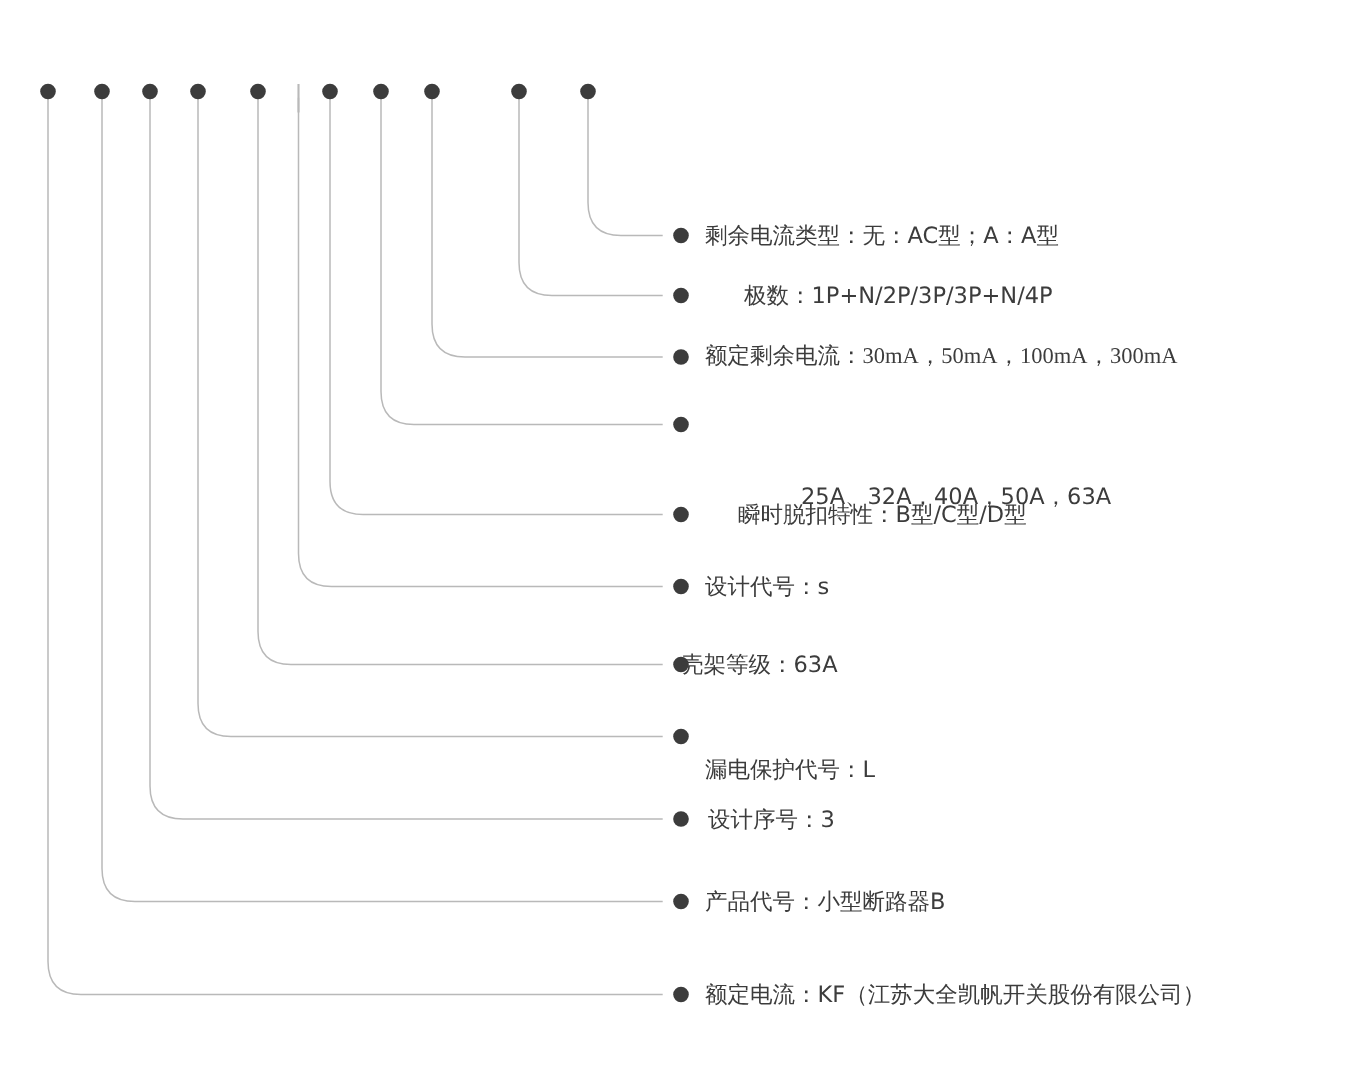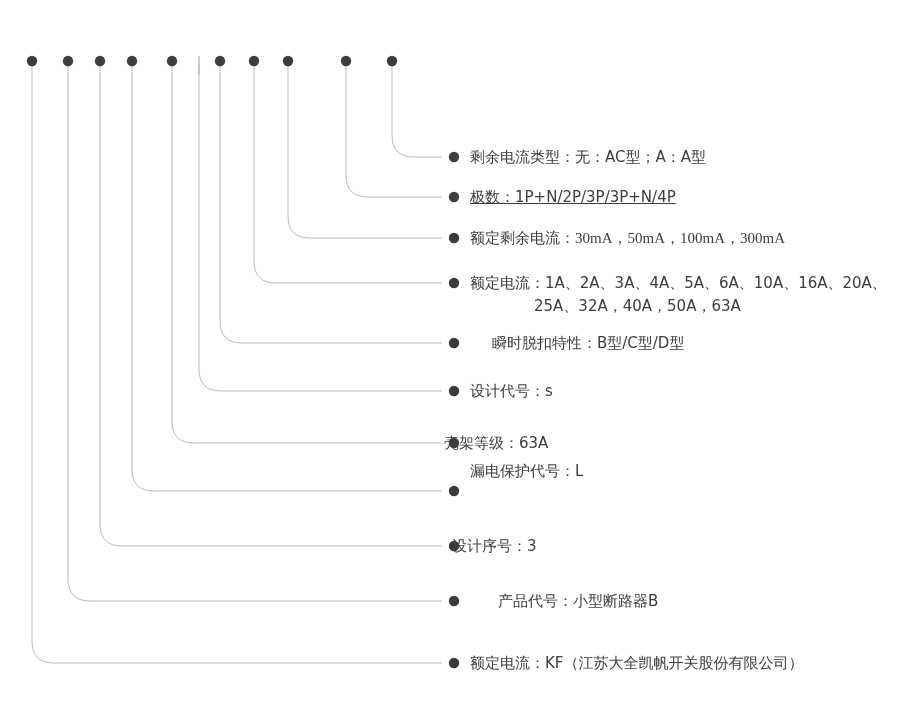--- a/index.html
+++ b/index.html
@@ -48,20 +48,21 @@
     position: absolute;
     font-size: 15px;
     line-height: 23px;
     color: #3c3c3c;
     white-space: pre;
     font-family: "DejaVu Sans", "Liberation Sans", sans-serif;
   }
   .label-text .line2 {
     display: block;
     padding-left: 64px;
+    margin-top: 48px;
   }
 </style>
 </head>
 <body>
 
 <div id="diagram-root">
 
   <svg class="leaders" viewBox="0 0 900 712" xmlns="http://www.w3.org/2000/svg">
     <g id="leader-group" fill="none" stroke="#b9b9b9" stroke-width="1">
         <path d="M 392 65.2 L 392 135 Q 392 157 414 157 L 441.8 157"></path>
@@ -117,25 +118,25 @@
       <div class="code-char box-glyph" style="left: 220px; top: 36px;"></div>
       <div class="code-char box-glyph" style="left: 254px; top: 36px;"></div>
       <div class="code-char box-glyph" style="left: 288px; top: 36px;"></div>
       <div class="code-char" style="left: 317px; top: 36px;"></div>
       <div class="code-char box-glyph" style="left: 346px; top: 36px;"></div>
       <div class="code-char" style="left: 369px; top: 36px;"></div>
       <div class="code-char box-glyph" style="left: 392px; top: 36px;"></div>
     </div>
   <div id="label-col">
       <div class="label-text" style="left: 470px; top: 146px;"><span>剩余电流类型：无：AC型；A：A型</span></div>
-      <div class="label-text" style="left: 470px; top: 186px; text-decoration: underline;"><span>极数：1P+N/2P/3P/3P+N/4P</span></div>
+      <div class="label-text" style="left: 496px; top: 186px;"><span>极数：1P+N/2P/3P/3P+N/4P</span></div>
       <div class="label-text" style="left: 470px; top: 227px; font-family: Liberation Serif, serif;"><span>额定剩余电流：30mA，50mA，100mA，300mA</span></div>
-      <div class="label-text" style="left: 470px; top: 272px;"><span>额定电流：1A、2A、3A、4A、5A、6A、10A、16A、20A、</span><span class="line2">25A、32A，40A，50A，63A</span></div>
+      <div class="label-text" style="left: 470px; top: 272px;"><span class="line2">25A、32A，40A，50A，63A</span></div>
       <div class="label-text" style="left: 492px; top: 332px;"><span>瞬时脱扣特性：B型/C型/D型</span></div>
       <div class="label-text" style="left: 470px; top: 380px; text-align: center;"><span>设计代号：s</span></div>
-      <div class="label-text" style="left: 444px; top: 432px; text-align: right;"><span>壳架等级：63A</span></div>
-      <div class="label-text" style="left: 470px; top: 460px;"><span>漏电保护代号：L</span></div>
-      <div class="label-text" style="left: 452px; top: 535px;"><span>设计序号：3</span></div>
-      <div class="label-text" style="left: 470px; top: 590px; margin-left: 28px;"><span>产品代号：小型断路器B</span></div>
+      <div class="label-text" style="left: 454px; top: 432px; text-align: right;"><span>壳架等级：63A</span></div>
+      <div class="label-text" style="left: 470px; top: 502px;"><span>漏电保护代号：L</span></div>
+      <div class="label-text" style="left: 472px; top: 535px;"><span>设计序号：3</span></div>
+      <div class="label-text" style="left: 470px; top: 590px;"><span>产品代号：小型断路器B</span></div>
       <div class="label-text" style="left: 470px; top: 652px;"><span>额定电流：KF（江苏大全凯帆开关股份有限公司）</span></div>
     </div>
 
 </div>
 
 </body></html>

